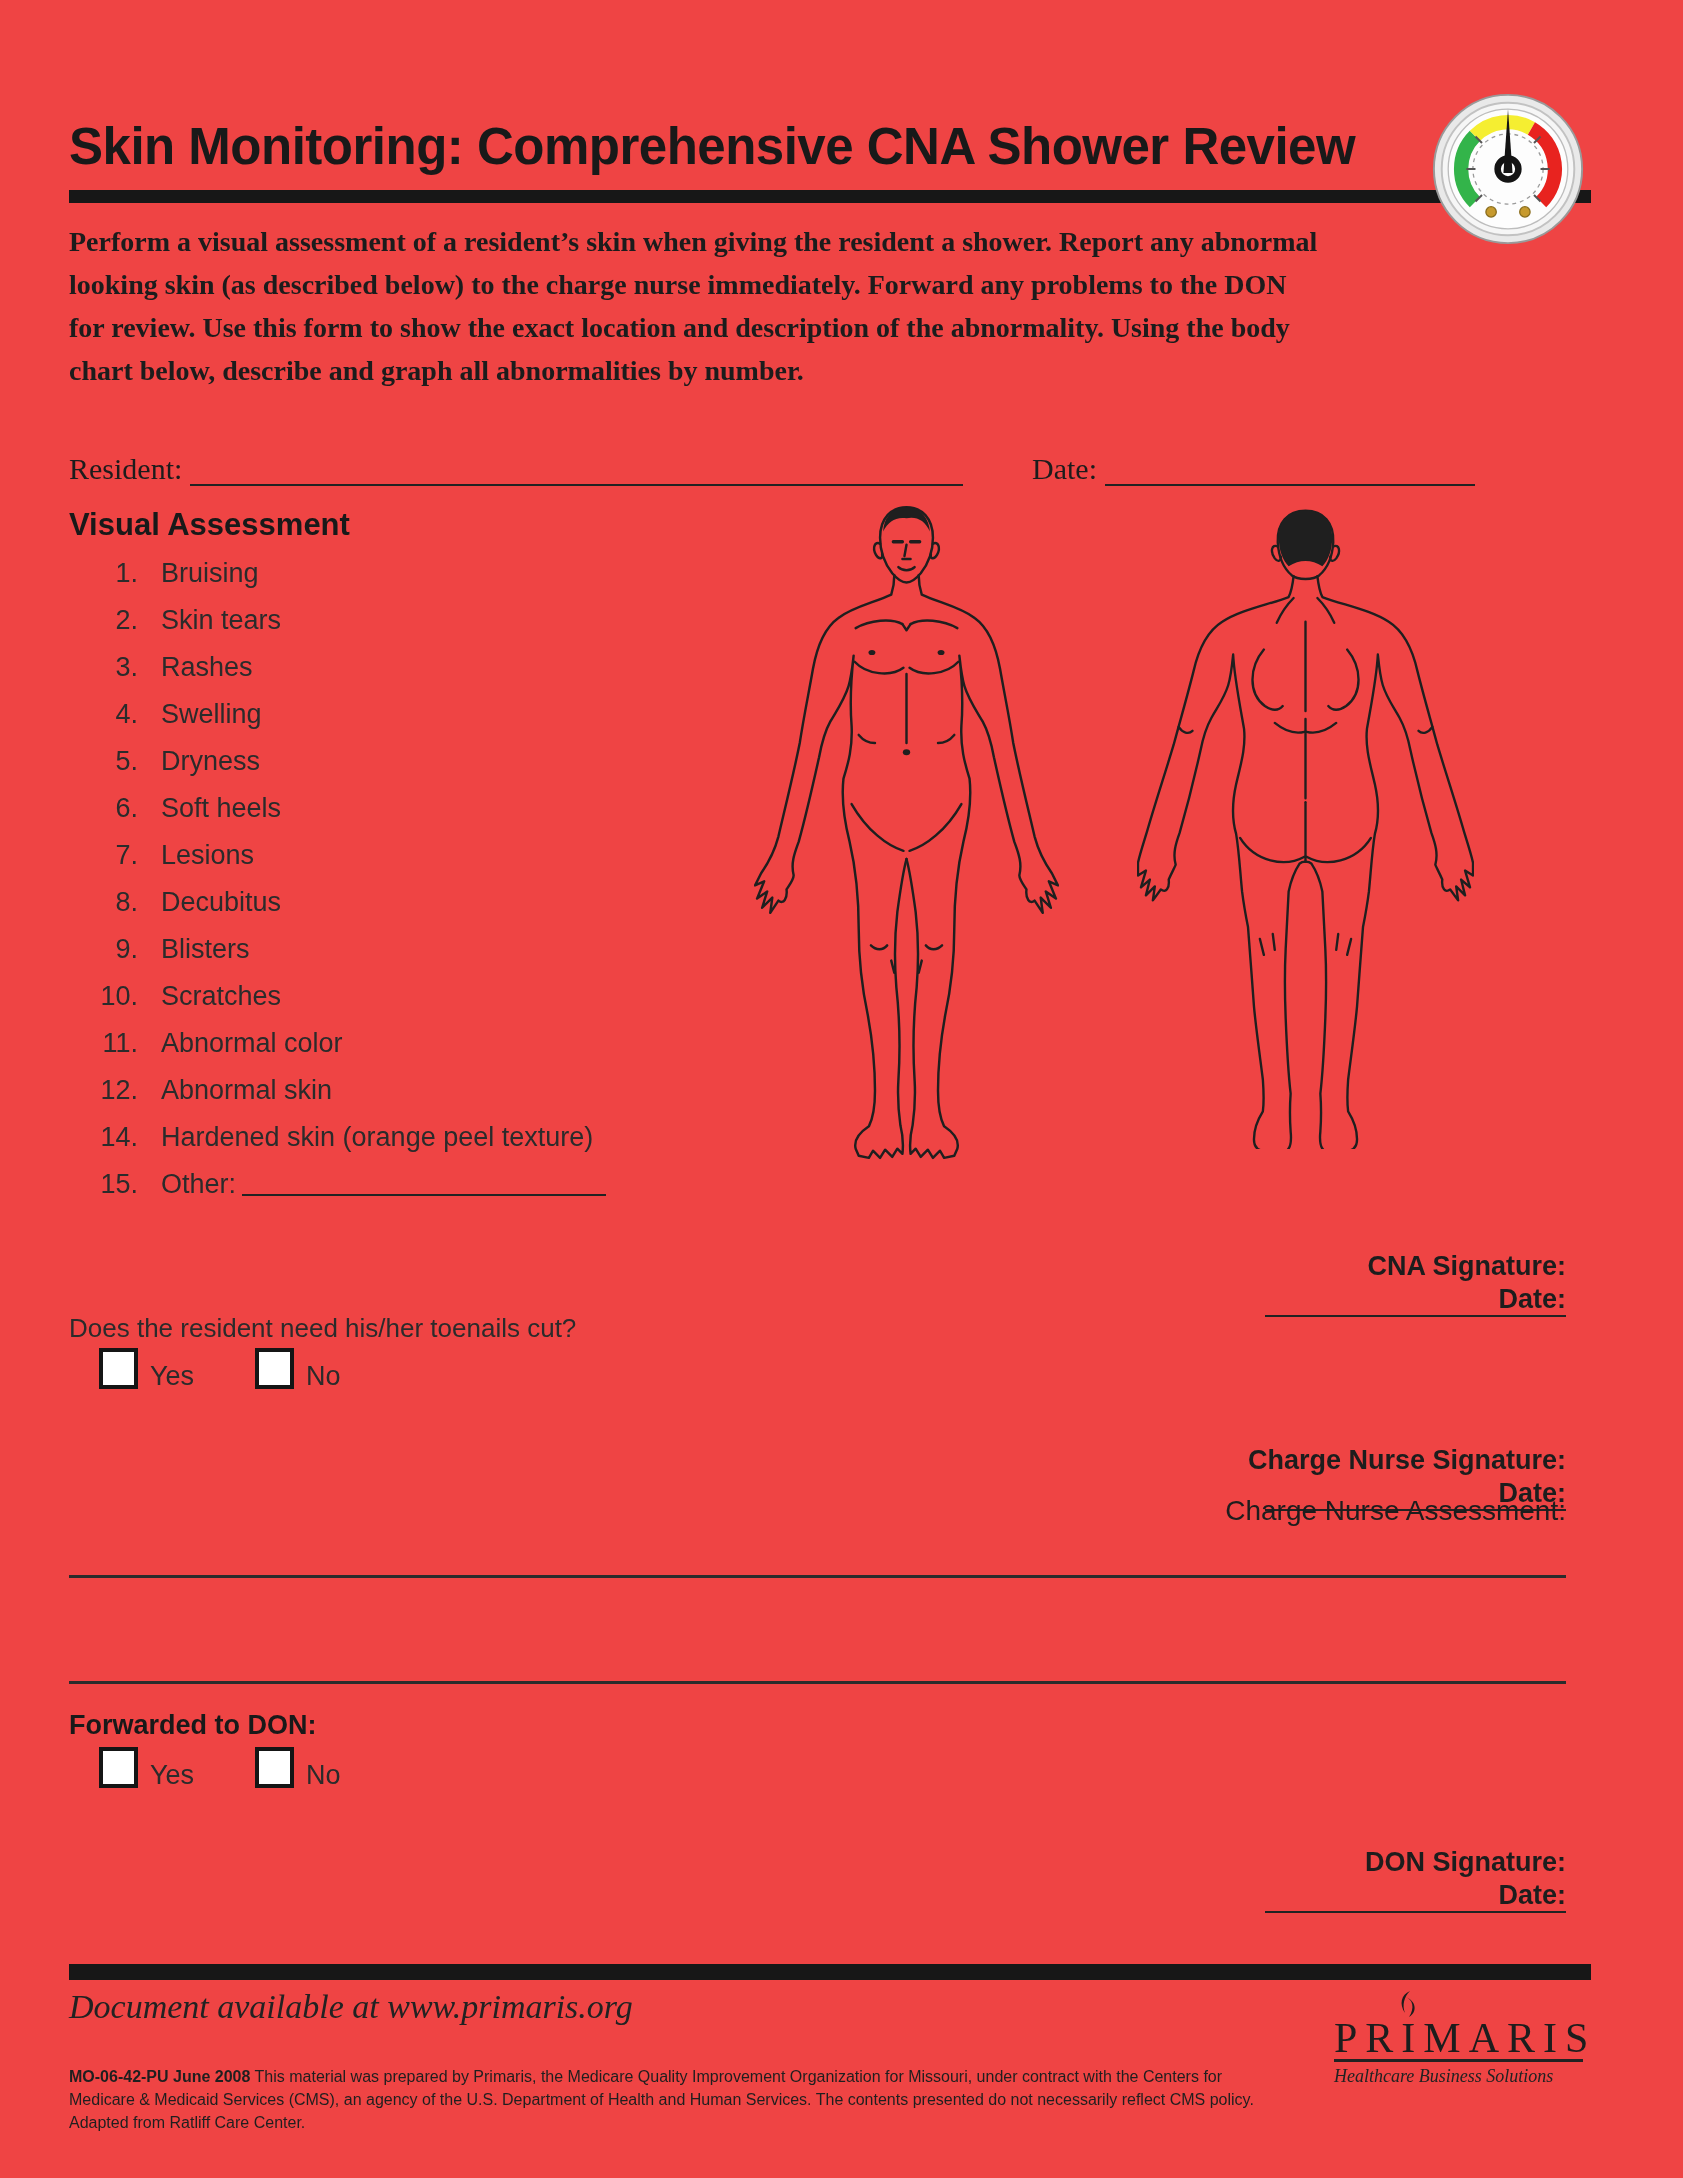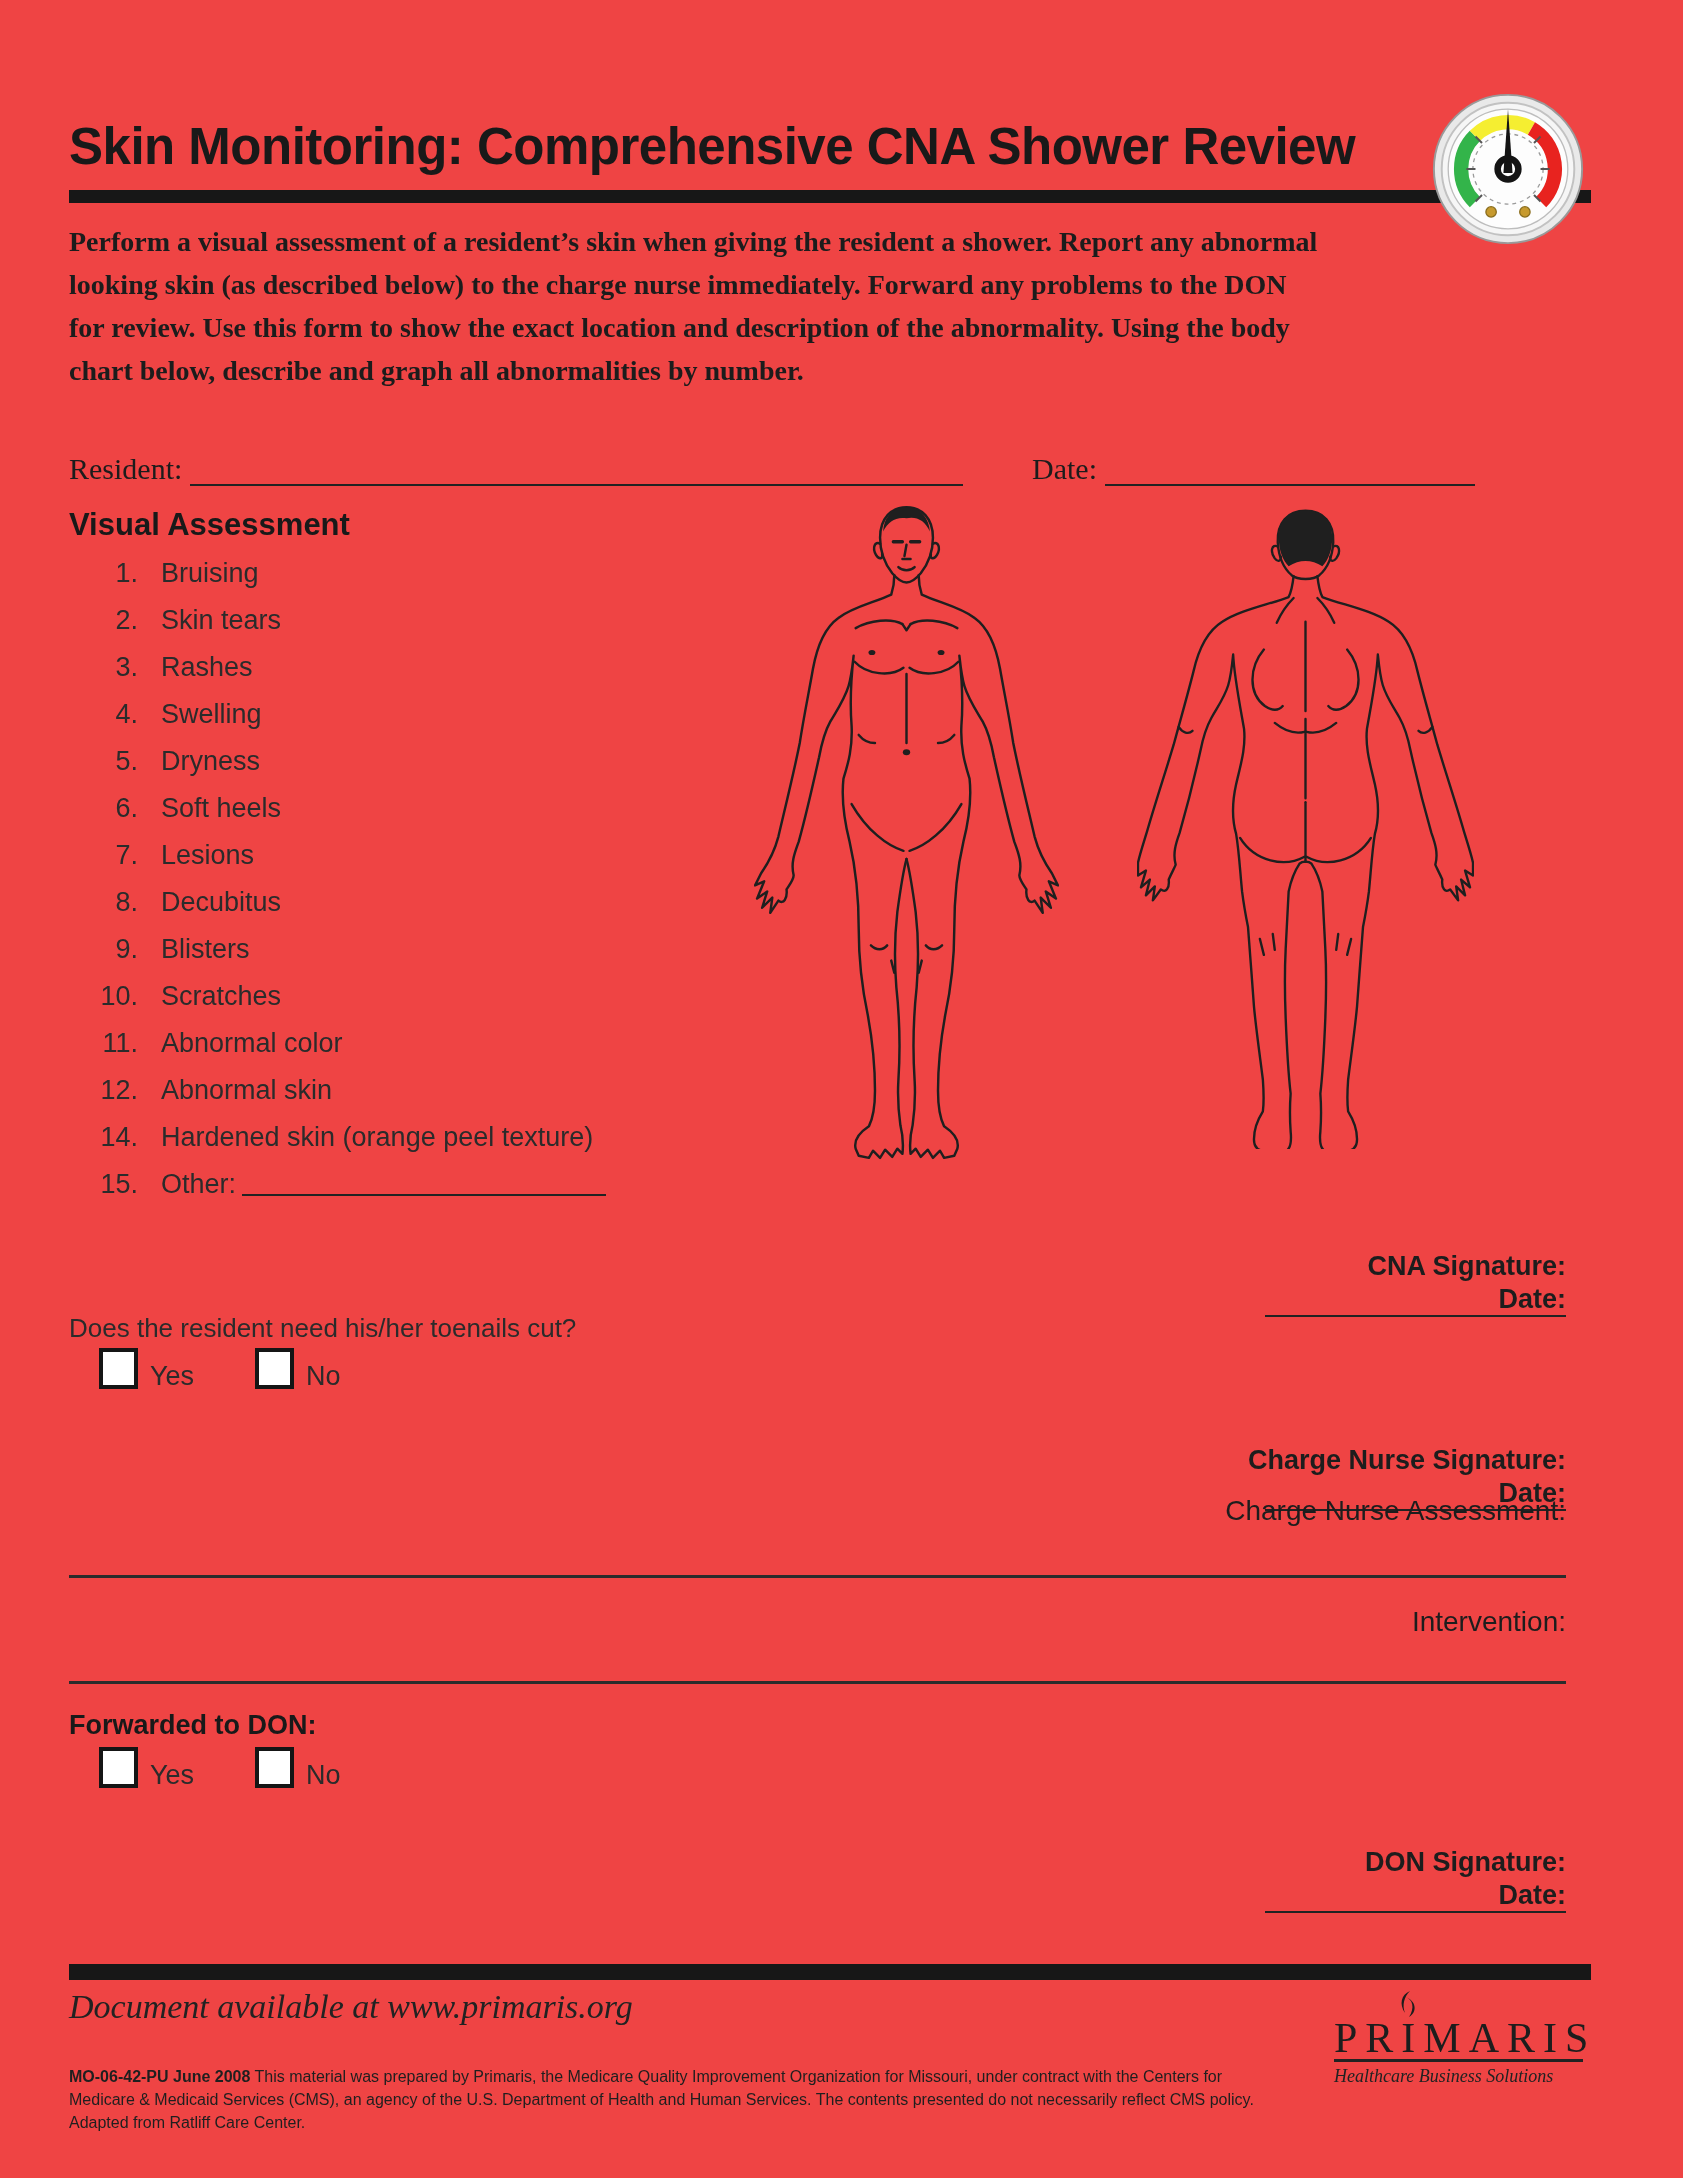--- a/index.html
+++ b/index.html
@@ -235,24 +235,20 @@
     <span class="fill"></span>
     <span class="date-lbl">Date:</span>
     <span class="fillfix"></span>
   </div>
   <div class="abs sig-row charge-assess-row">
     <span class="lbl reg">Charge Nurse Assessment:</span>
     <span class="fill"></span>
   </div>
   <div class="abs line-full lf1"></div>
 
-  <div class="abs sig-row intervention-row">
-    <span class="lbl reg">Intervention:</span>
-    <span class="fill"></span>
-  </div>
   <div class="abs line-full lf2"></div>
 
   <div class="abs fwd-label">Forwarded to DON:</div>
   <div class="abs cb-row cb-row2">
     <span class="cb"></span>
     <span class="cb-lbl">Yes</span>
     <span class="cb cb2"></span>
     <span class="cb-lbl">No</span>
   </div>
 

